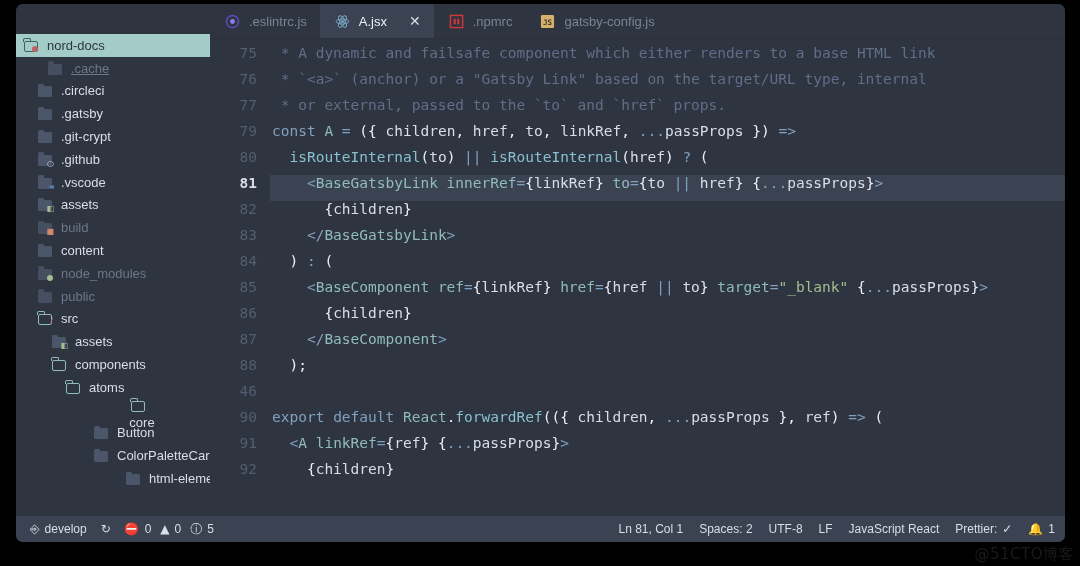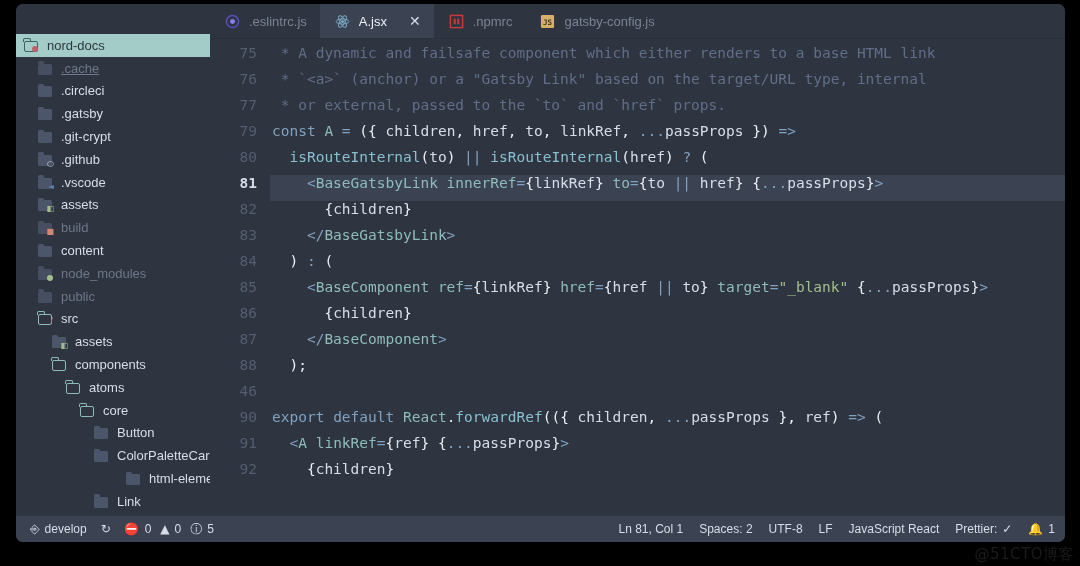--- a/index.html
+++ b/index.html
@@ -223,21 +223,21 @@
 <div id="app">
   <div class="window">
 
     <div class="body-row">
 
       <div class="sidebar" id="sidebar">
           <div class="tree-item selected" style="padding-left: 8px;">
             <span class="ico"><span class="fold-open on-sel" style="display: inline-block;"><span class="badge red"></span></span></span>
             <span>nord-docs</span>
           </div>
-          <div class="tree-item dim" style="padding-left: 22px; text-decoration: underline;">
+          <div class="tree-item dim" style="padding-left: 32px; text-decoration: underline;">
             <span class="ico"><span class="fold-closed dimf" style="display: inline-block;"></span></span>
             <span>.cache</span>
           </div>
           <div class="tree-item" style="padding-left: 22px;">
             <span class="ico"><span class="fold-closed" style="display: inline-block;"></span></span>
             <span>.circleci</span>
           </div>
           <div class="tree-item" style="padding-left: 22px;">
             <span class="ico"><span class="fold-closed" style="display: inline-block;"></span></span>
             <span>.gatsby</span>
@@ -283,39 +283,35 @@
             <span>assets</span>
           </div>
           <div class="tree-item" style="padding-left: 36px;">
             <span class="ico"><span class="fold-open" style="display: inline-block;"></span></span>
             <span>components</span>
           </div>
           <div class="tree-item" style="padding-left: 50px;">
             <span class="ico"><span class="fold-open" style="display: inline-block;"></span></span>
             <span>atoms</span>
           </div>
-          <div class="tree-item" style="padding-left: 64px;">
+          <div class="tree-item" style="padding-left: 64px; flex-direction: column;">
             <span class="ico"><span class="fold-open" style="display: inline-block;"></span></span>
             <span>core</span>
           </div>
           <div class="tree-item" style="padding-left: 78px;">
             <span class="ico"><span class="fold-closed" style="display: inline-block;"></span></span>
             <span>Button</span>
           </div>
           <div class="tree-item" style="padding-left: 78px;">
             <span class="ico"><span class="fold-closed" style="display: inline-block;"></span></span>
             <span>ColorPaletteCard</span>
           </div>
           <div class="tree-item" style="padding-left: 110px;">
             <span class="ico"><span class="fold-closed" style="display: inline-block;"></span></span>
             <span>html-elements</span>
-          </div>
-          <div class="tree-item" style="padding-left: 78px;">
-            <span class="ico"><span class="fold-closed" style="display: inline-block;"></span></span>
-            <span>Link</span>
           </div>
           <div class="tree-item" style="padding-left: 78px;"></div>
         </div>
 
       <div class="editor-col">
         <div class="tabbar" id="tabbar">
             <div class="tab">
               <span style="display: flex;">
                 <svg class="ficon" viewBox="0 0 16 16">
                   <circle cx="8" cy="8" r="6.5" fill="none" stroke="#5b4dbd" stroke-width="1.6"></circle>

